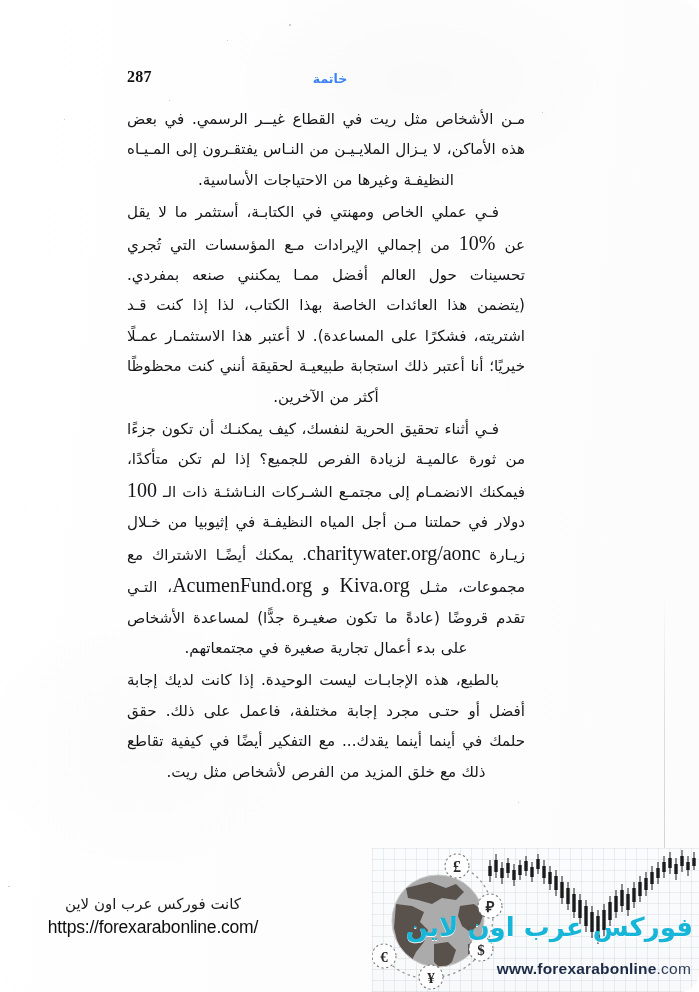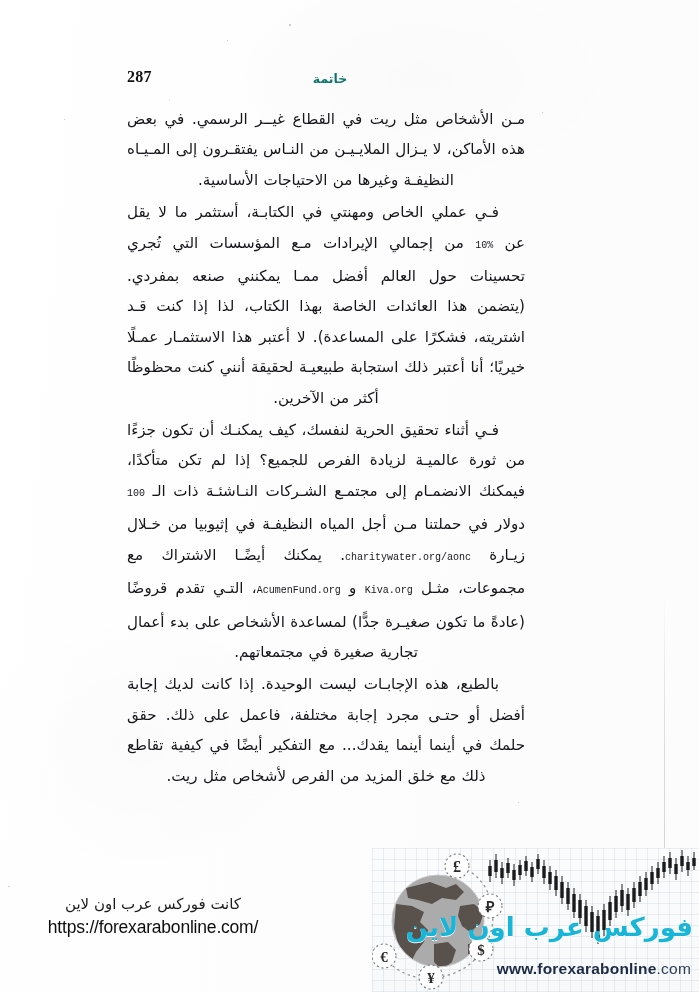--- a/index.html
+++ b/index.html
@@ -7,20 +7,21 @@
     padding: 0;
     background: #ffffff;
   }
   .page {
     position: relative;
     width: 699px;
     height: 992px;
     background: #fefefe;
     overflow: hidden;
     font-family: "DejaVu Sans", sans-serif;
+    border-radius: 20px;
   }
 
   
   .paper-tone {
     position: absolute;
     inset: 0;
     background:
       radial-gradient(ellipse 300px 160px at 60% 8%, rgba(0,0,0,0.012), rgba(0,0,0,0) 70%),
       radial-gradient(ellipse 260px 200px at 20% 75%, rgba(0,0,0,0.010), rgba(0,0,0,0) 70%),
       linear-gradient(95deg, #ffffff 0%, #fdfdfd 45%, #fcfcfc 100%);
@@ -66,21 +67,21 @@
   }
   .chapter-title {
     position: absolute;
     left: 0;
     right: 0;
     top: 3px;
     text-align: center;
     font-family: "DejaVu Sans", sans-serif;
     font-weight: bold;
     font-size: 12.5px;
-    color: #0f766e;
+    color: #3b82f6;
     direction: rtl;
   }
 
   
   .body-col {
     position: absolute;
     top: 104px;
     left: 127px;
     width: 406px;
     direction: rtl;
@@ -96,22 +97,22 @@
     color: #16161a;
     text-indent: 26px;
     text-align: justify;
     text-align-last: center;
     word-spacing: 0.5px;
   }
   p.para.no-indent { text-indent: 0; }
   .ltr {
     direction: ltr;
     unicode-bidi: embed;
-    font-family: Liberation Mono, monospace;
-    font-size: 10px;
+    font-family: Liberation Serif, serif;
+    font-size: 20px;
   }
 
   
   .wm-left {
     position: absolute;
     left: 18px;
     top: 893px;
     width: 270px;
     text-align: center;
   }

